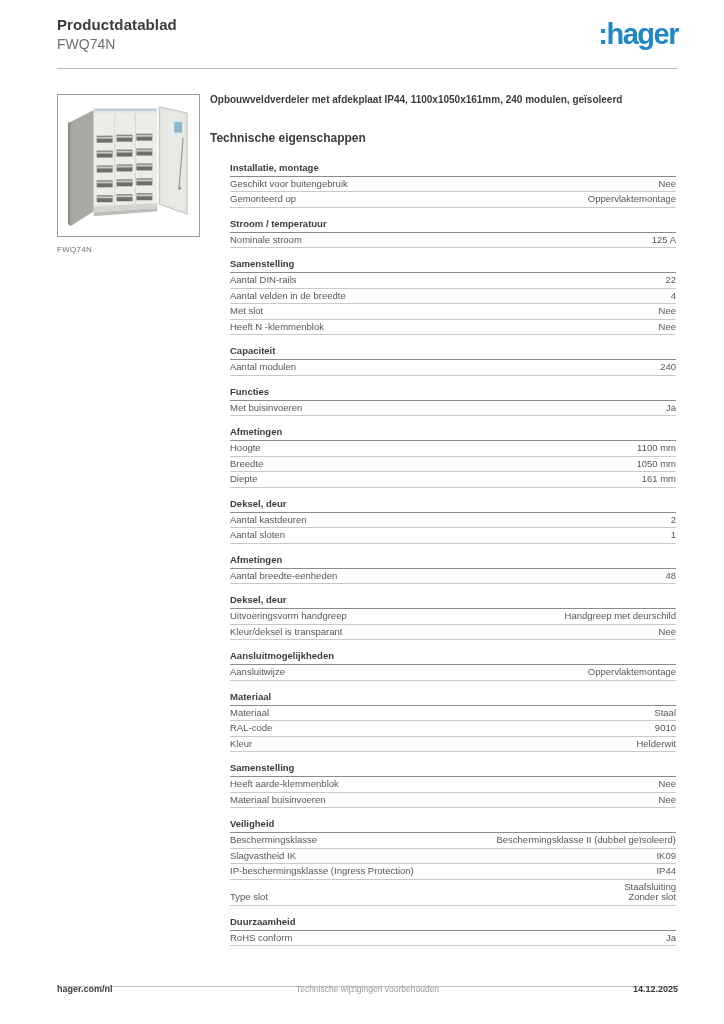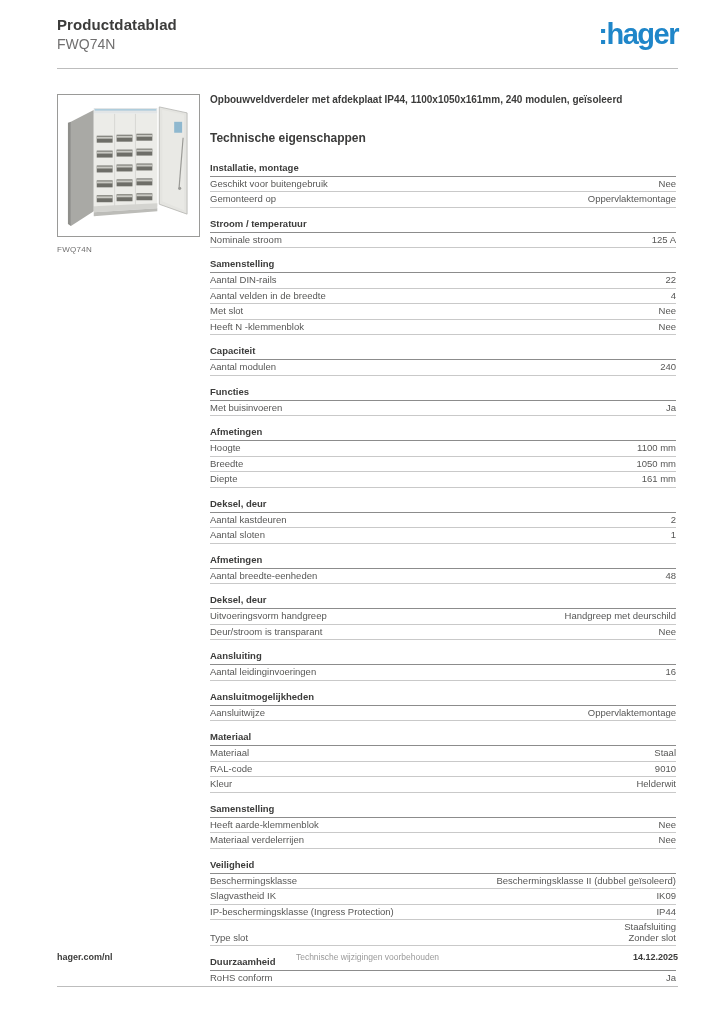--- a/index.html
+++ b/index.html
@@ -30,41 +30,41 @@
     width: 143px; height: 143px;
     border: 1px solid #9a9a98;
     background: #ffffff;
     display: flex; align-items: center; justify-content: center;
   }
   .image-caption { margin-top: 8px; font-size: 8px; color: #706f6f; letter-spacing: 0.3px; }
 
   .specs-col { position: absolute; left: 210px; top: 94px; width: 466px; }
   .product-title { font-size: 10px; font-weight: 700; color: #3c3c3b; line-height: 1.25; }
   .specs-heading { font-size: 12px; font-weight: 700; color: #3c3c3b; margin-top: 24px; }
-  .sections { margin-top: 17px; }
+  .sections { margin-top: 17px; margin-left: 20px; }
 
   .section { margin-bottom: 10px; }
   .section-title {
     font-size: 9.5px; font-weight: 700; color: #3c3c3b;
     padding-bottom: 3px; border-bottom: 1px solid #8c8c8c;
   }
   .row {
     display: flex; justify-content: space-between; align-items: flex-end;
     padding: 2px 0;
     border-bottom: 1px solid #c9c9c9;
     font-size: 9.5px; line-height: 10.5px; color: #575756;
   }
   .row .label { text-align: left; padding-right: 12px; }
   .row .value { text-align: right; white-space: nowrap; }
   .row .value .vline { display: block; }
   .section:last-child .row:first-of-type { margin-top: 6px; }
 
   
   .footer-rule { position: absolute; left: 57px; right: 46px; top: 986px; height: 1px; background: #bdbdbd; }
-  .footer { position: absolute; left: 57px; right: 46px; top: 952px; display: flex; justify-content: space-between; align-items: flex-start; }
+  .footer { position: absolute; left: 57px; right: 46px; top: 984px; display: flex; justify-content: space-between; align-items: flex-start; }
   .footer .f-left { font-size: 9px; font-weight: 700; color: #3c3c3b; }
   .footer .f-center { font-size: 8.5px; color: #9a9a9a; position: absolute; left: 0; right: 0; text-align: center; }
   .footer .f-right { font-size: 9px; font-weight: 700; color: #3c3c3b; }
 </style>
 </head>
 <body>
 
 <div class="page">
 
   <div class="header">
@@ -285,37 +285,27 @@
     <div class="section-title">Deksel, deur</div>
 
   <div class="row">
     <span class="label">Uitvoeringsvorm handgreep</span>
     <span class="value">
               <span class="vline">Handgreep met deurschild</span>
             </span>
   </div>
 
   <div class="row">
-    <span class="label">Deur/stroom is transparant</span>
-    <span class="value">
-              <span class="vline">Nee</span>
-            </span>
-  </div>
-</div>
-
-  <div class="section">
-    <div class="section-title">Aansluiting</div>
-
-  <div class="row">
-    <span class="label">Aantal leidinginvoeringen</span>
-    <span class="value">
-              <span class="vline">16</span>
-            </span>
-  </div>
-</div>
+    <span class="label">Kleur/deksel is transparant</span>
+    <span class="value">
+              <span class="vline">Nee</span>
+            </span>
+  </div>
+</div>
+
 
   <div class="section">
     <div class="section-title">Aansluitmogelijkheden</div>
 
   <div class="row">
     <span class="label">Aansluitwijze</span>
     <span class="value">
               <span class="vline">Oppervlaktemontage</span>
             </span>
   </div>
@@ -350,21 +340,21 @@
     <div class="section-title">Samenstelling</div>
 
   <div class="row">
     <span class="label">Heeft aarde-klemmenblok</span>
     <span class="value">
               <span class="vline">Nee</span>
             </span>
   </div>
 
   <div class="row">
-    <span class="label">Materiaal verdelerrijen</span>
+    <span class="label">Materiaal buisinvoeren</span>
     <span class="value">
               <span class="vline">Nee</span>
             </span>
   </div>
 </div>
 
   <div class="section">
     <div class="section-title">Veiligheid</div>
 
   <div class="row">

